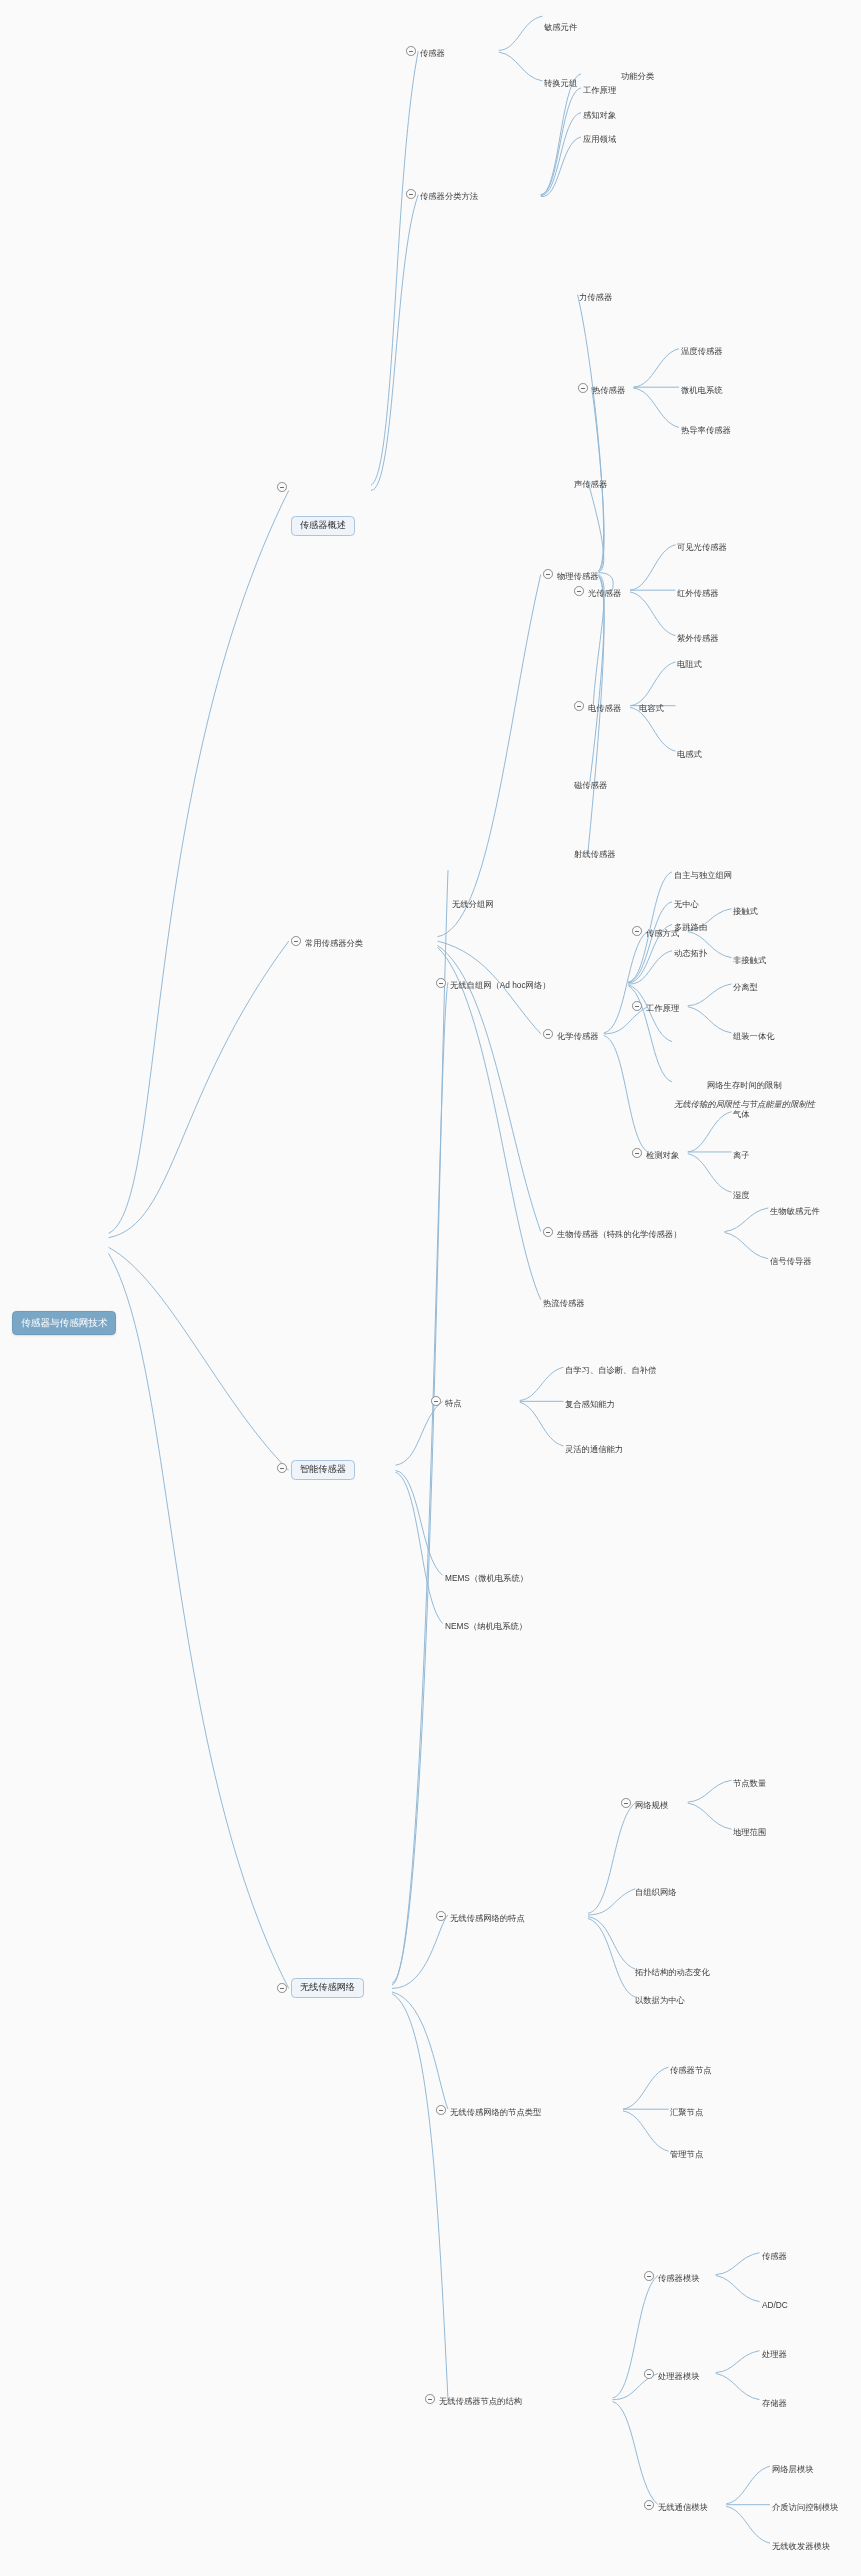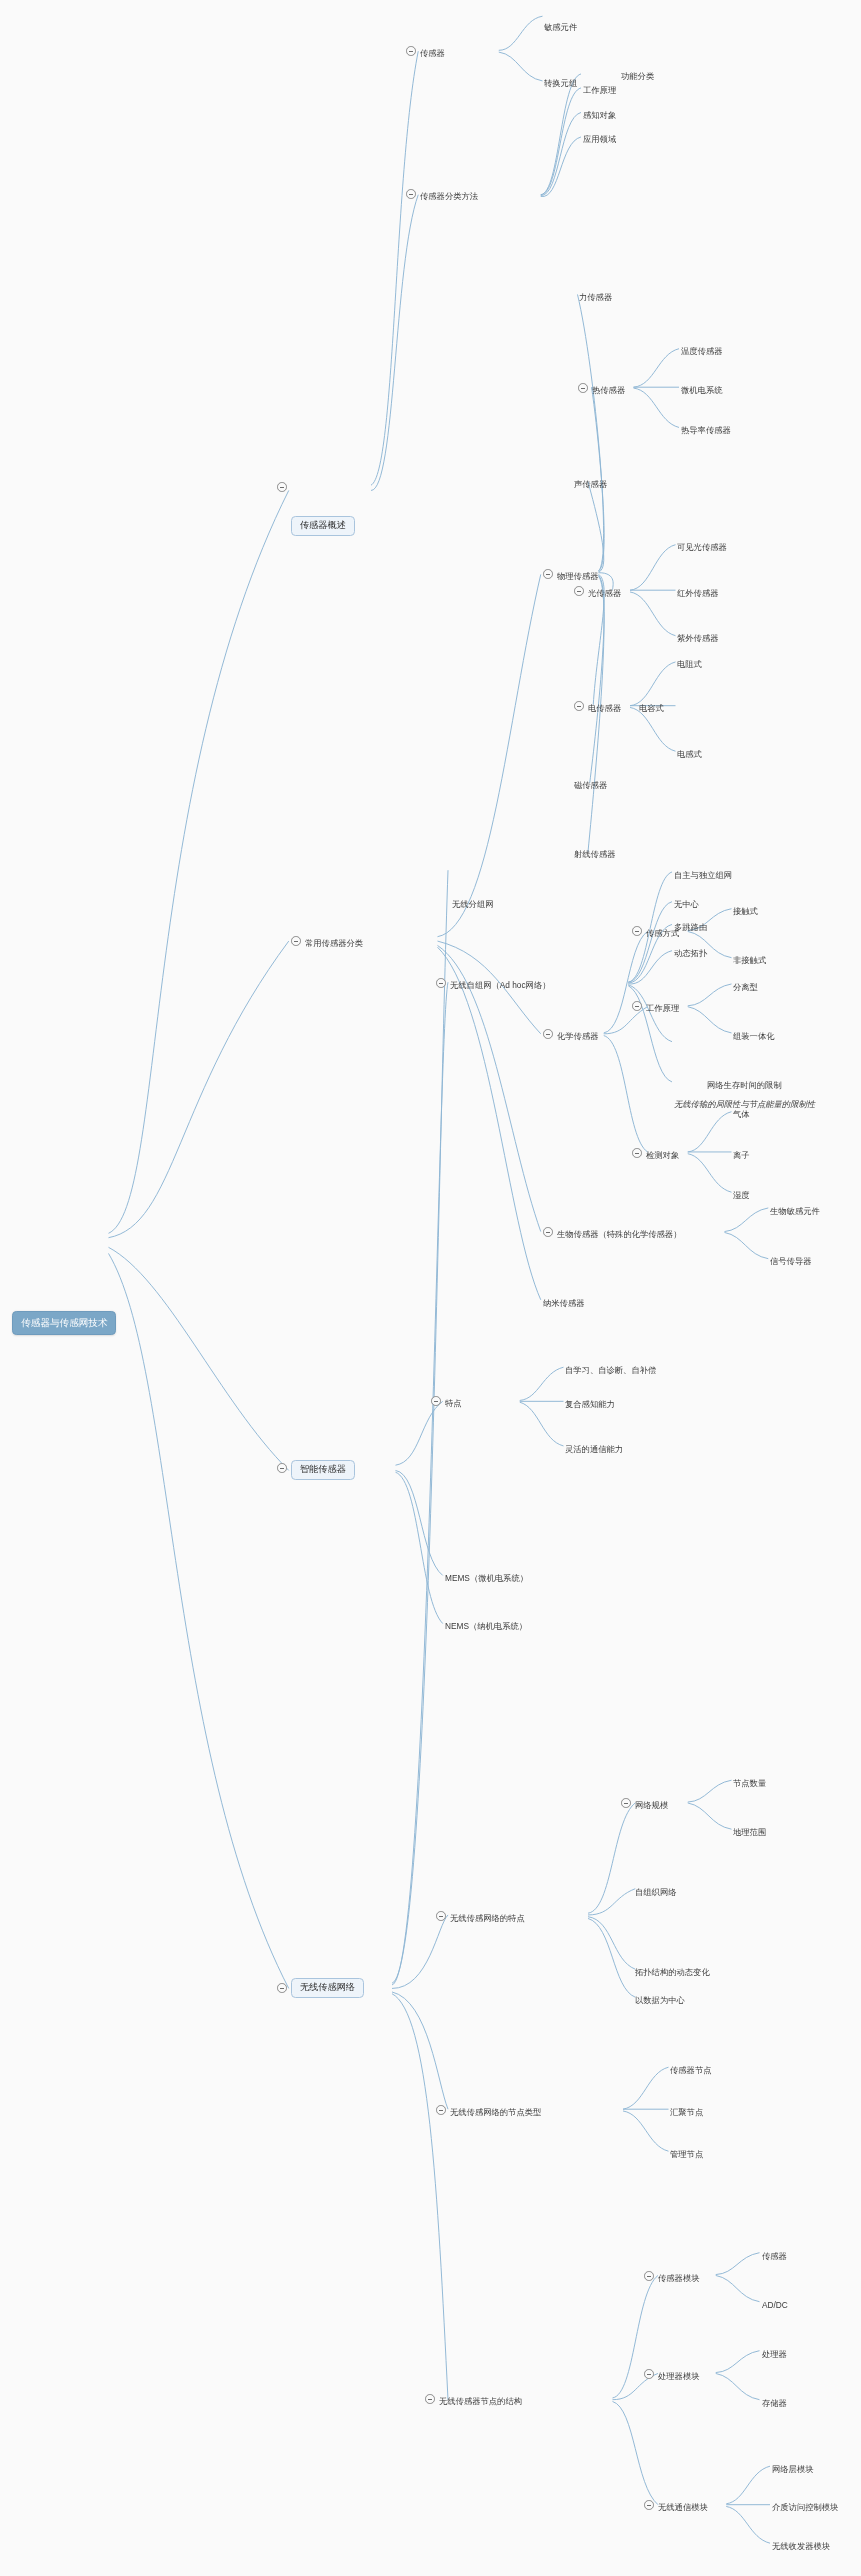--- a/index.html
+++ b/index.html
@@ -294,21 +294,21 @@
     <span class="plain lbl">生物传感器（特殊的化学传感器）</span>
   </div>
   <div class="node" style="left:770px;top:1203px;">
     <span class="plain lbl">生物敏感元件</span>
   </div>
   <div class="node" style="left:770px;top:1253px;">
     <span class="plain lbl">信号传导器</span>
   </div>
 
   <div class="node" style="left:543px;top:1295px;">
-    <span class="plain lbl">纳米传感器</span>
+    <span class="plain lbl">热流传感器</span>
   </div>
 
   <div class="toggle" style="left:277px;top:1463px;"></div>
   <div class="node" style="left:291px;top:1460px;">
     <span class="topic lbl">智能传感器</span>
   </div>
 
   <div class="toggle" style="left:431px;top:1396px;"></div>
   <div class="node" style="left:445px;top:1395px;">
     <span class="plain lbl">特点</span>

